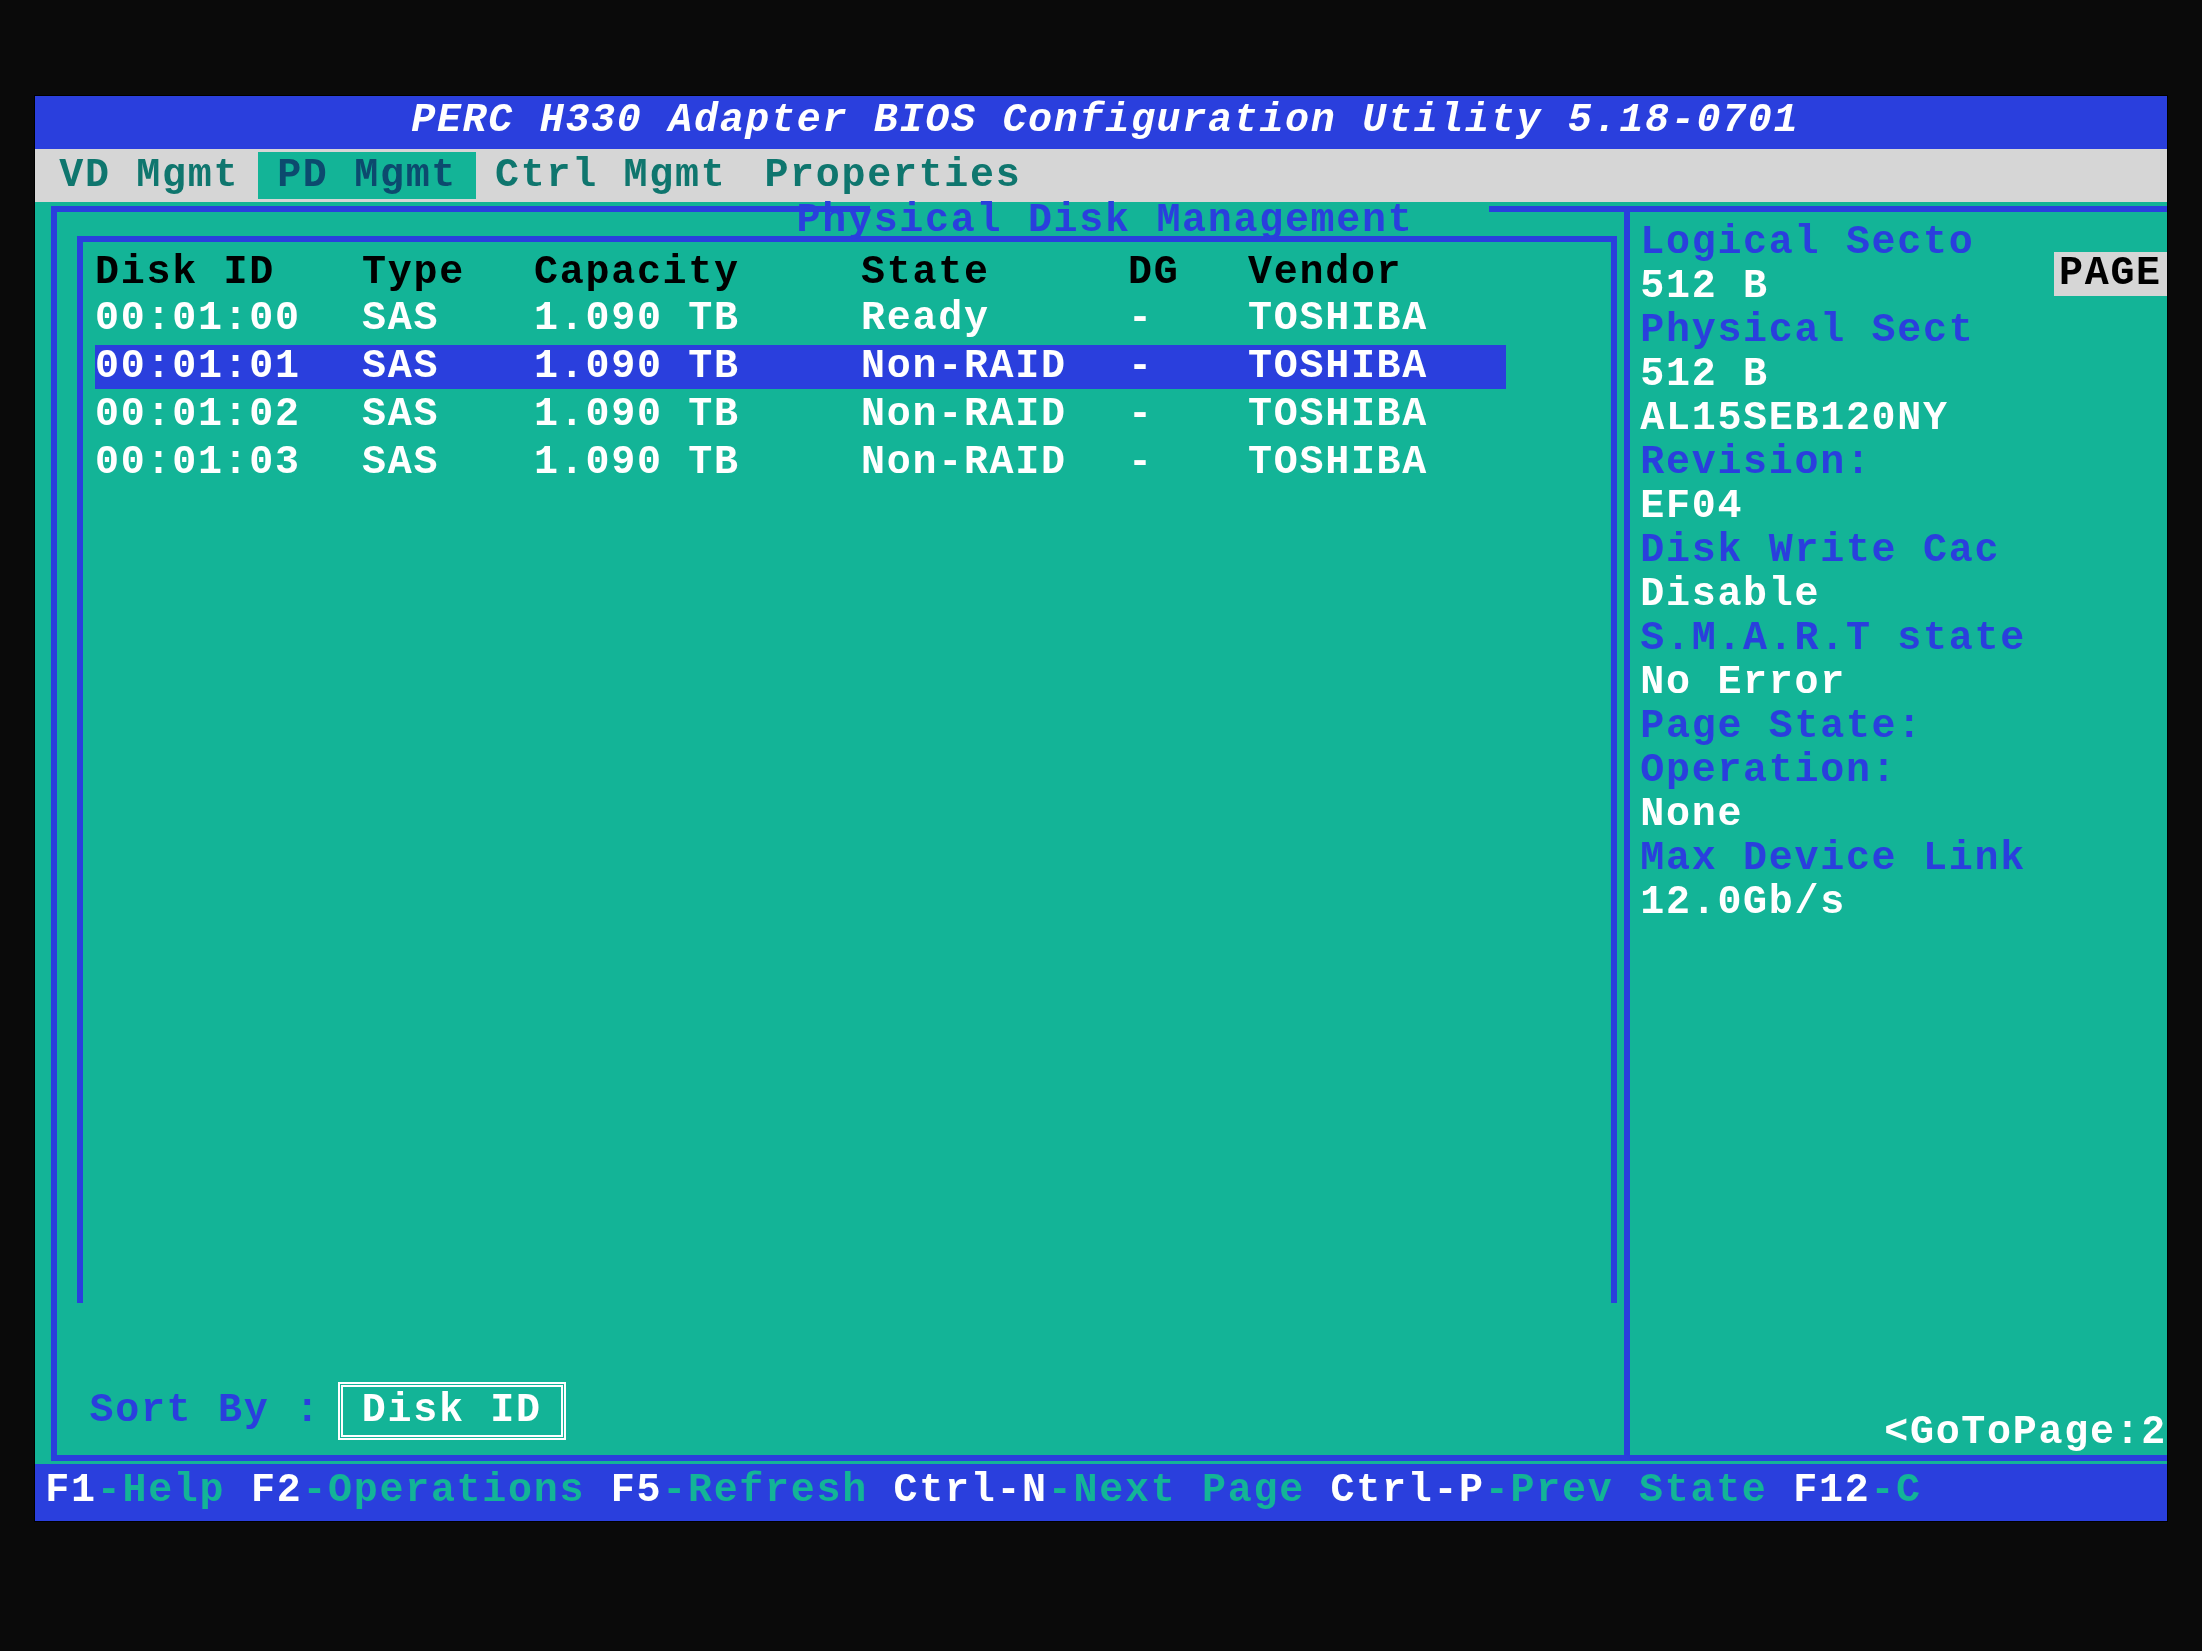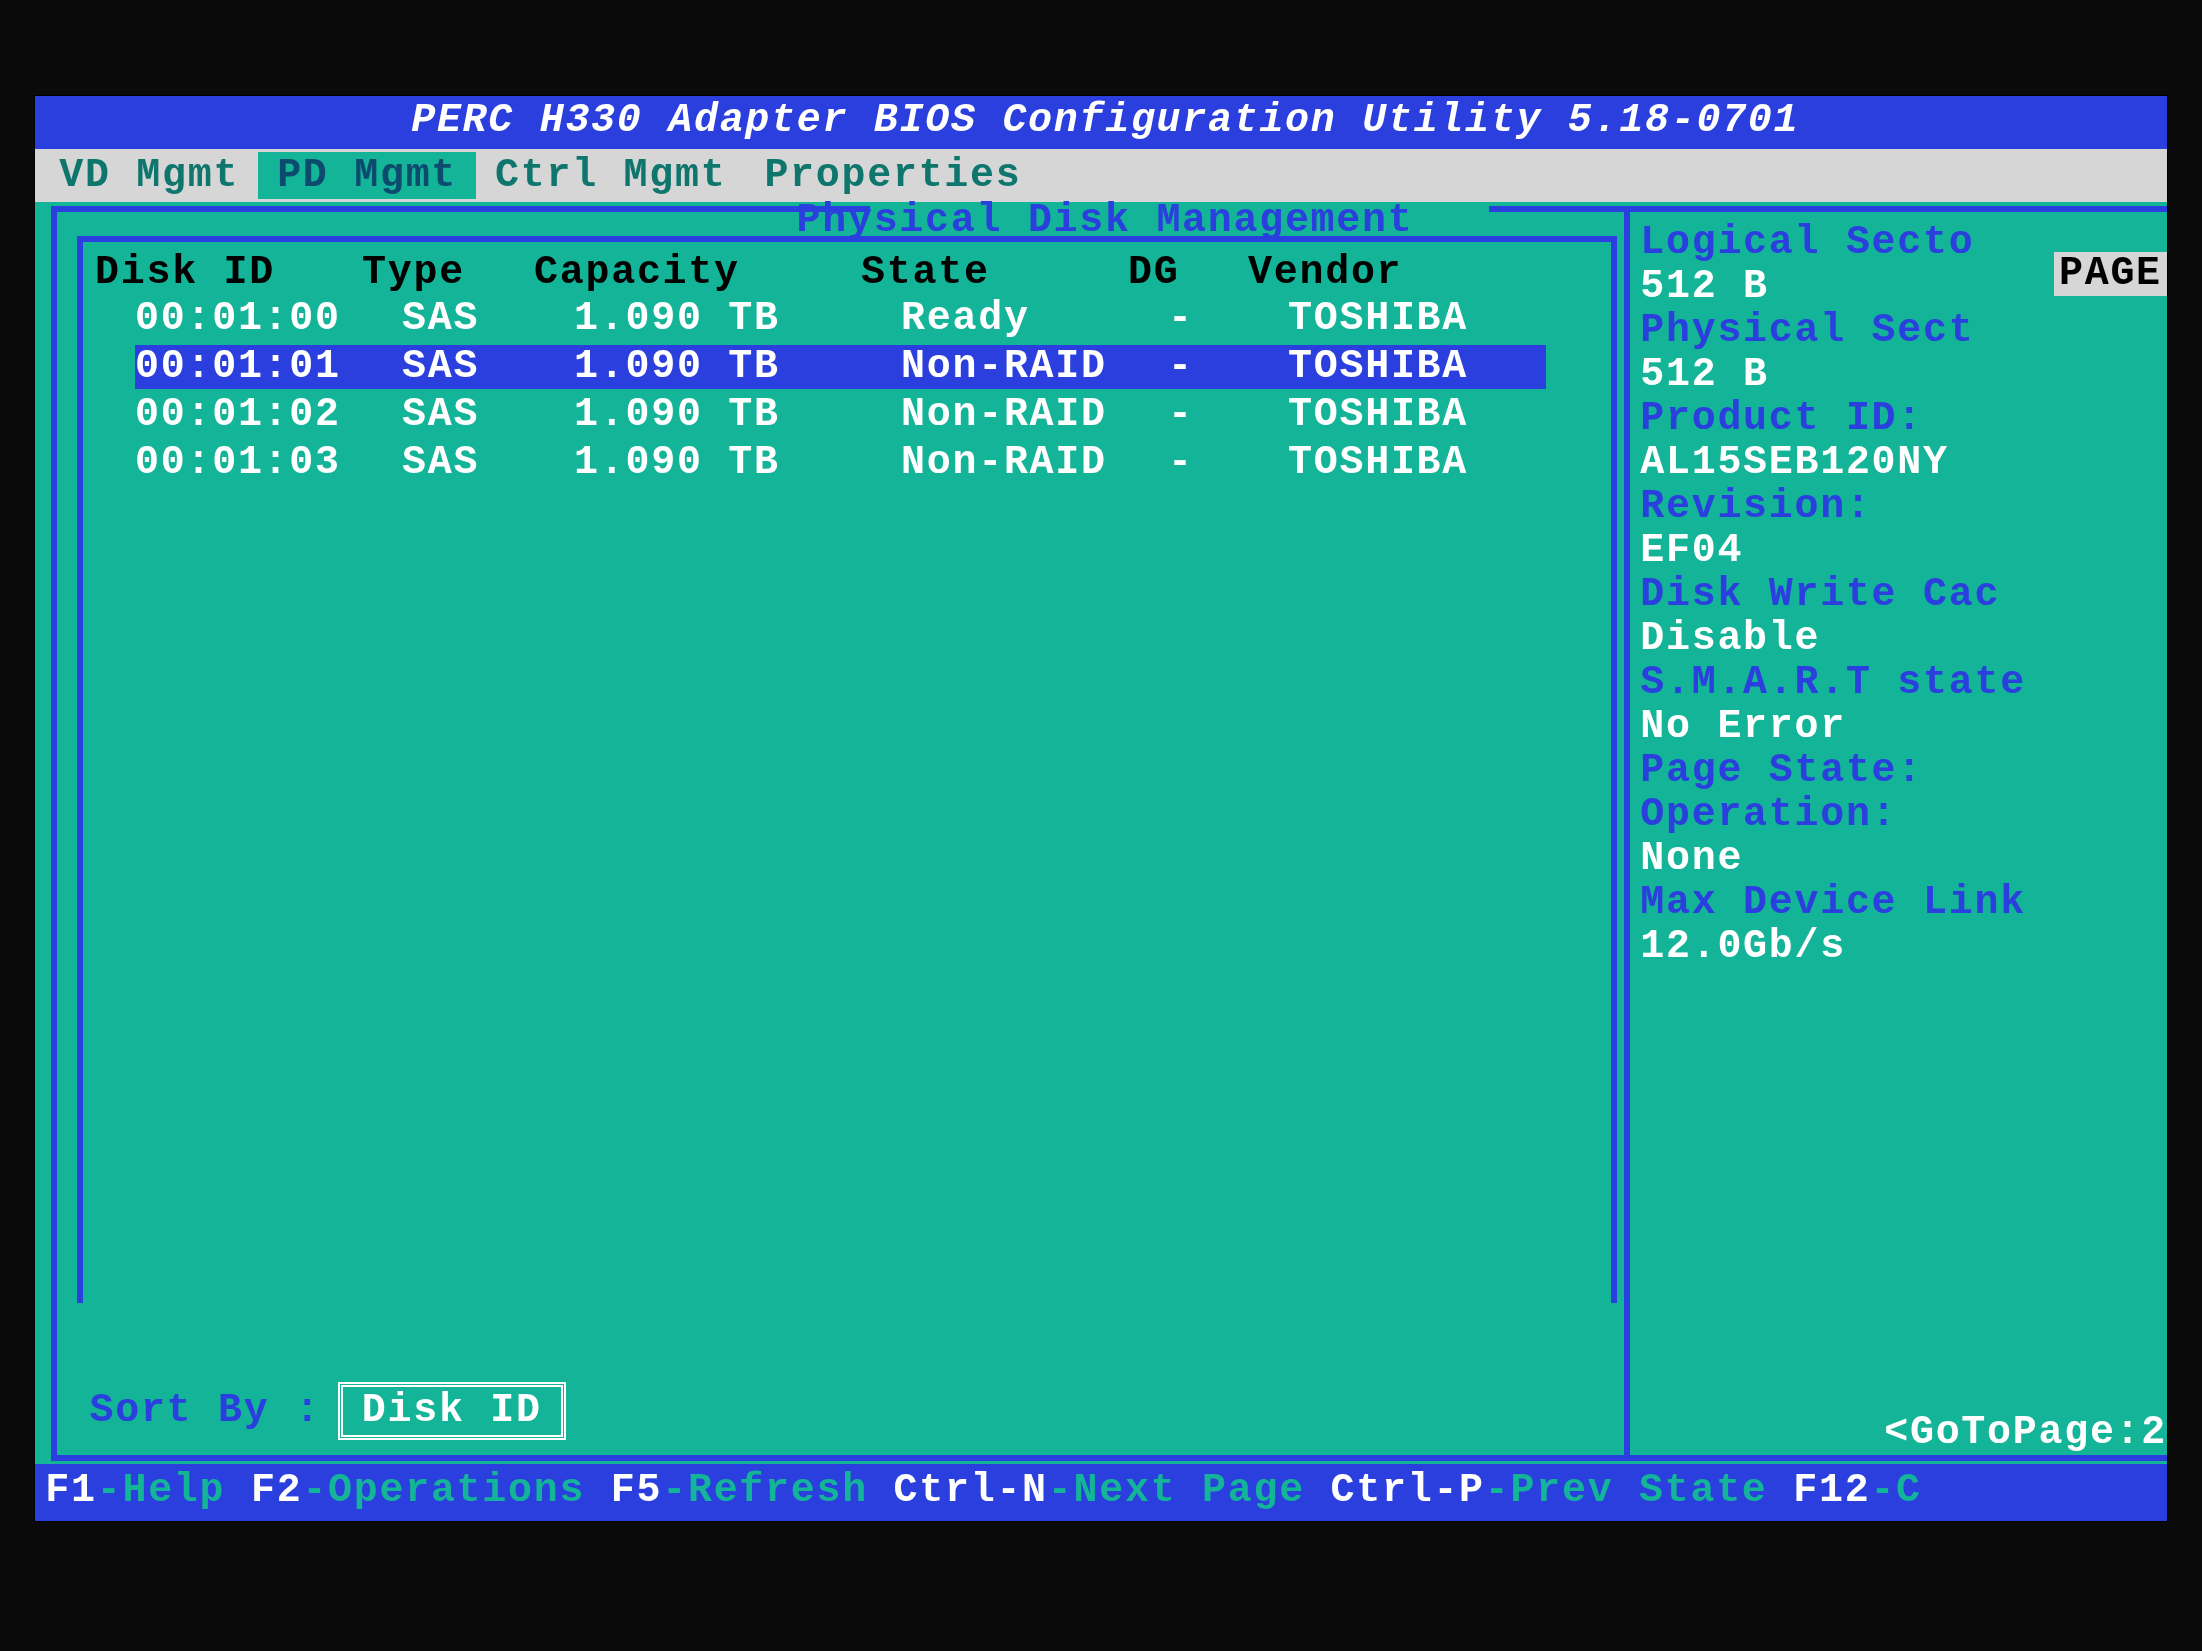--- a/index.html
+++ b/index.html
@@ -99,21 +99,21 @@
     color: #fff;
     white-space: nowrap;
     overflow: hidden;
   }
   .cols, .row {
     display: grid;
     grid-template-columns: 267px 172px 327px 267px 120px 258px;
     white-space: nowrap;
   }
   .cols { color: #000; }
-  .row  { color: #fff; height: 48px; align-items: center; margin-left: 40px; }
+  .row  { color: #fff; height: 48px; align-items: center; }
   .row.sel .cell { background: #2a3fdd; }
   .row.sel .cell:last-child { background: #2a3fdd; color: #fff; }
   .cell { padding-right: 5.2px; }
   .propspane .label { color: #2a3fdd; }
   .propspane .pagetag {
     position: absolute;
     right: 0;
     top: 40px;
     background: #d6d6d6;
     color: #000;
@@ -216,21 +216,20 @@
           <span class="cell">TOSHIBA</span>
         </div>
       </div>
 
       <div class="propspane">
         <span class="pagetag">PAGE</span>
         <div class="label">Logical Secto</div>
         <div>512 B</div>
         <div class="label">Physical Sect</div>
         <div>512 B</div>
-        <div class="label">Product ID:</div>
         <div>AL15SEB120NY</div>
         <div class="label">Revision:</div>
         <div>EF04</div>
         <div class="label">Disk Write Cac</div>
         <div>Disable</div>
         <div class="label">S.M.A.R.T state</div>
         <div>No Error</div>
         <div class="label">Page State:</div>
         <div class="label">Operation:</div>
         <div>None</div>

